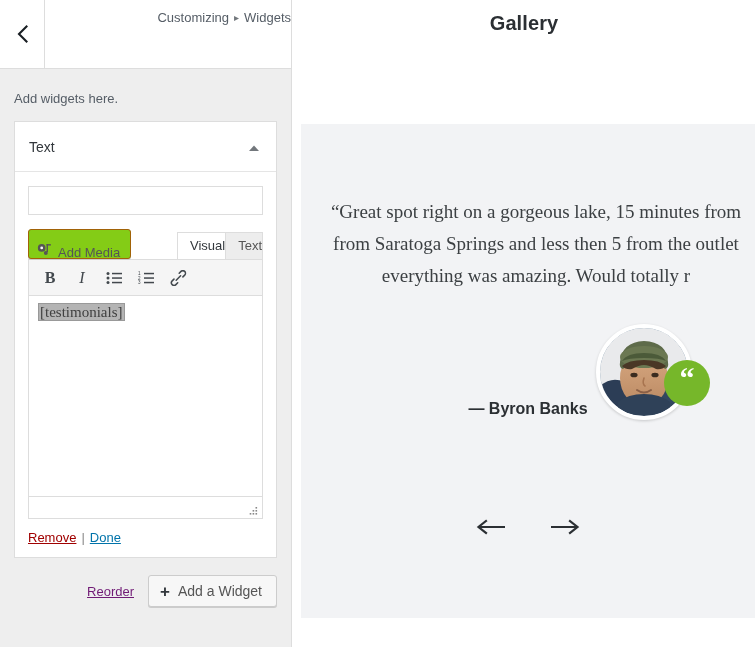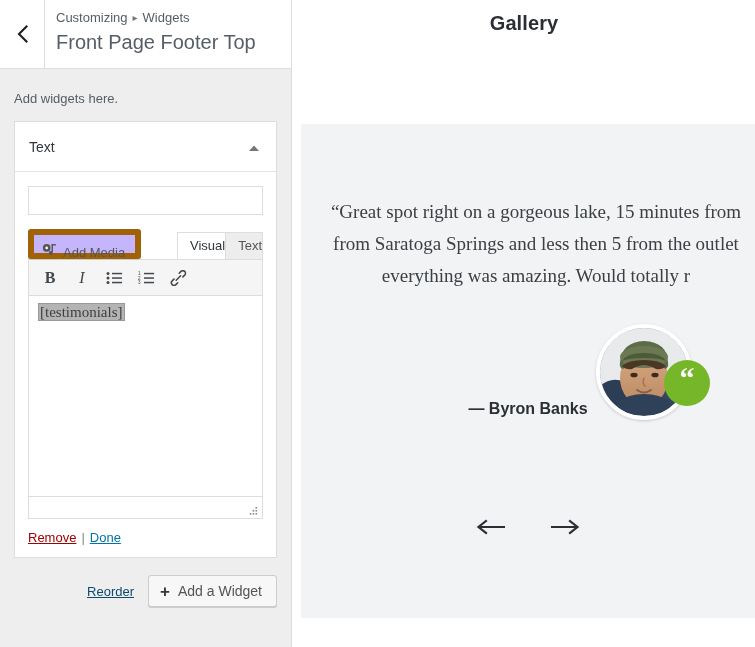--- a/index.html
+++ b/index.html
@@ -27,21 +27,21 @@
   }
   .back-btn {
     width: 45px; flex: 0 0 45px;
     display: flex; align-items: center; justify-content: center;
     border-right: 1px solid #dddddd;
     cursor: pointer; background: #ffffff;
   }
   .back-btn svg { display: block; }
   .header-titles {
     flex: 1 1 auto; padding: 9px 0 0 11px;
-    display: flex; flex-direction: column; justify-content: flex-start;
+    display: flex; flex-direction: column; justify-content: flex-start; align-items: flex-end;
   }
   .breadcrumb {
     font-size: 13px; color: #555d66; line-height: 18px;
     white-space: nowrap;
   }
   .breadcrumb .sep {
     display: inline-block; margin: 0 5px;
     color: #72777c; font-size: 10px; vertical-align: 1px;
   }
   .panel-title {
@@ -87,21 +87,21 @@
   }
 
   
   .editor-topbar {
     display: flex; align-items: flex-end;
     margin-top: 14px; position: relative;
   }
   .add-media {
     display: inline-flex; align-items: center; gap: 6px;
     height: 30px; padding: 16px 10px 0 8px;
-    background: #c4b5fd; border: 6px solid #a16207; border-radius: 3px;
+    background: #84cc16; border: 1px solid #a16207; border-radius: 3px;
     font-size: 13px; color: #555555; cursor: pointer;
     box-shadow: 0 1px 0 #cccccc;
   }
   .tabs { margin-left: auto; display: flex; align-items: flex-end; }
   .tab {
     font-size: 13px; color: #555555;
     padding: 5px 0 6px 12px; cursor: pointer;
     border: 1px solid #dddddd; border-bottom: none;
     background: #ededed; margin-left: -1px;
   }
@@ -142,21 +142,21 @@
   }
   .link-remove { color: #a00000; text-decoration: underline; cursor: pointer; }
   .link-done { color: #0073aa; text-decoration: underline; cursor: pointer; }
   .pipe { color: #888888; }
 
   .widget-footer {
     display: flex; align-items: center; justify-content: flex-end;
     gap: 14px; padding: 17px 0 0 0;
   }
   .link-reorder {
-    font-size: 13px; color: #0c4a6e; text-decoration: underline; cursor: pointer; margin-left: 15px;
+    font-size: 13px; color: #701a75; text-decoration: underline; cursor: pointer; margin-left: 15px;
   }
   .add-widget-btn {
     display: inline-flex; align-items: center; gap: 8px;
     height: 32px; padding: 0 14px 0 11px;
     background: #f7f7f7; border: 1px solid #cccccc; border-radius: 3px;
     font-size: 14px; color: #555555; cursor: pointer;
     box-shadow: 0 1px 0 #cccccc;
   }
   .plus-ico { font-size: 17px; line-height: 1; color: #32373c; font-weight: bold; }
 
@@ -225,21 +225,20 @@
         <span>
           <svg width="11" height="18" viewBox="0 0 11 18">
             <path d="M9.5 1.5 L2 9 L9.5 16.5" fill="none" stroke="#191e23" stroke-width="2.1" stroke-linecap="square"></path>
           </svg>
         </span>
       </div>
       <div class="header-titles">
         <div class="breadcrumb">
           <span>Customizing</span><span class="sep">▸</span><span>Widgets</span>
         </div>
-        <div class="panel-title">Front Page Footer Top</div>
       </div>
     </div>
 
     <div class="sidebar-body">
       <div class="add-widgets-note">Add widgets here.</div>
 
       <div class="widget">
         <div class="widget-top">
           <div class="widget-name">Text</div>
           <div class="widget-toggle">

